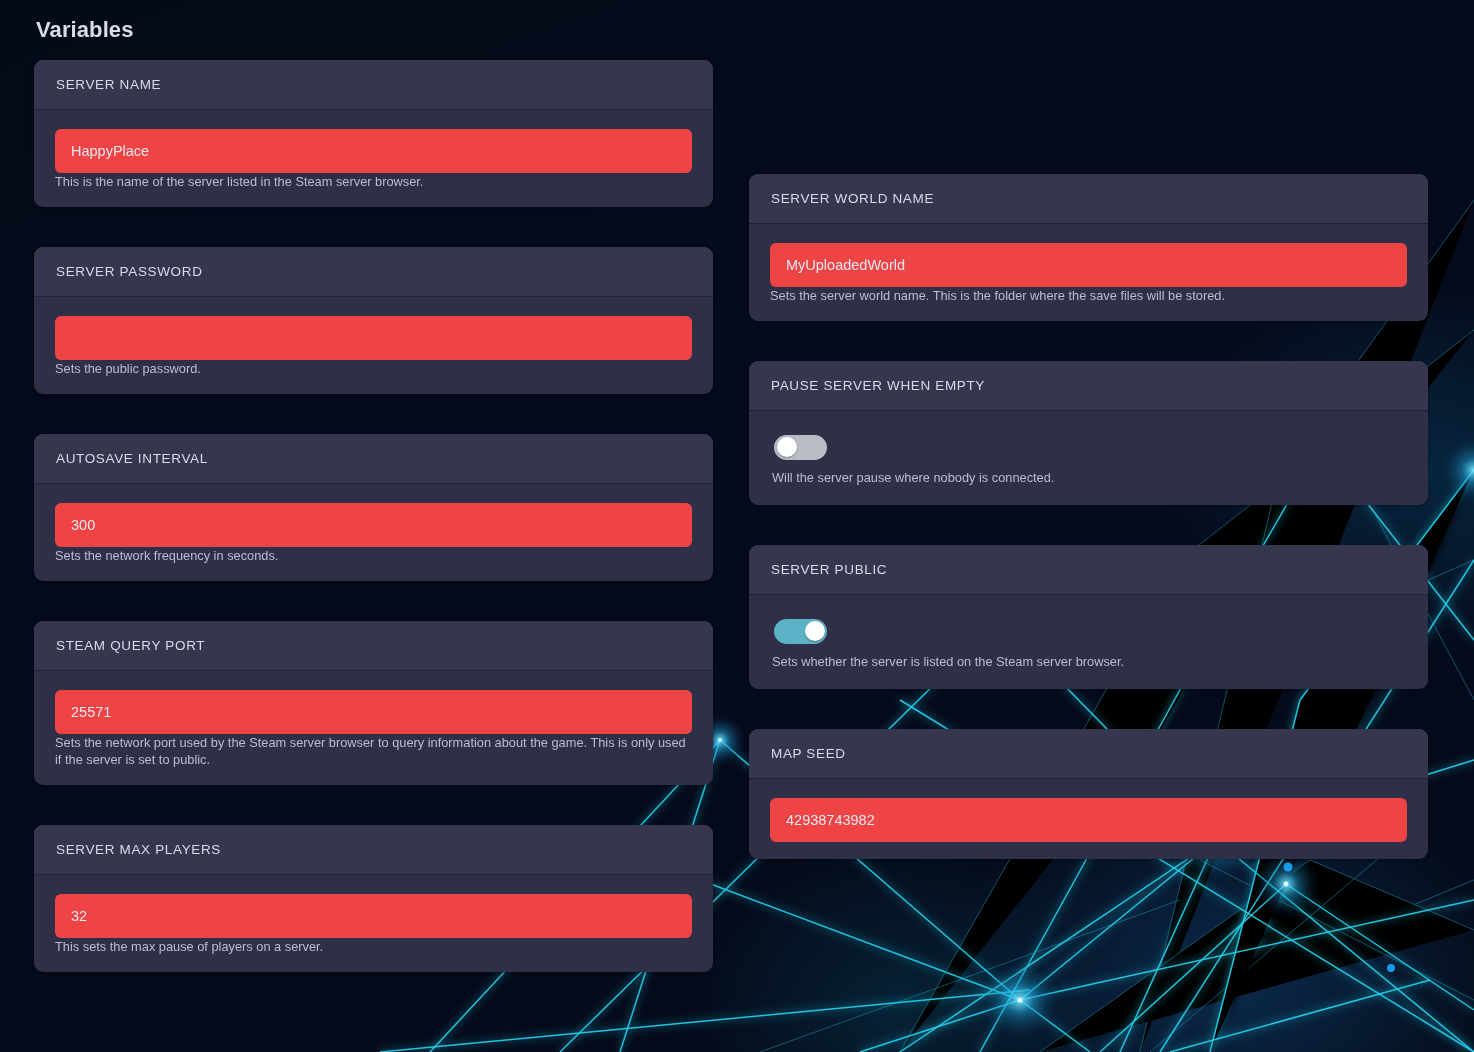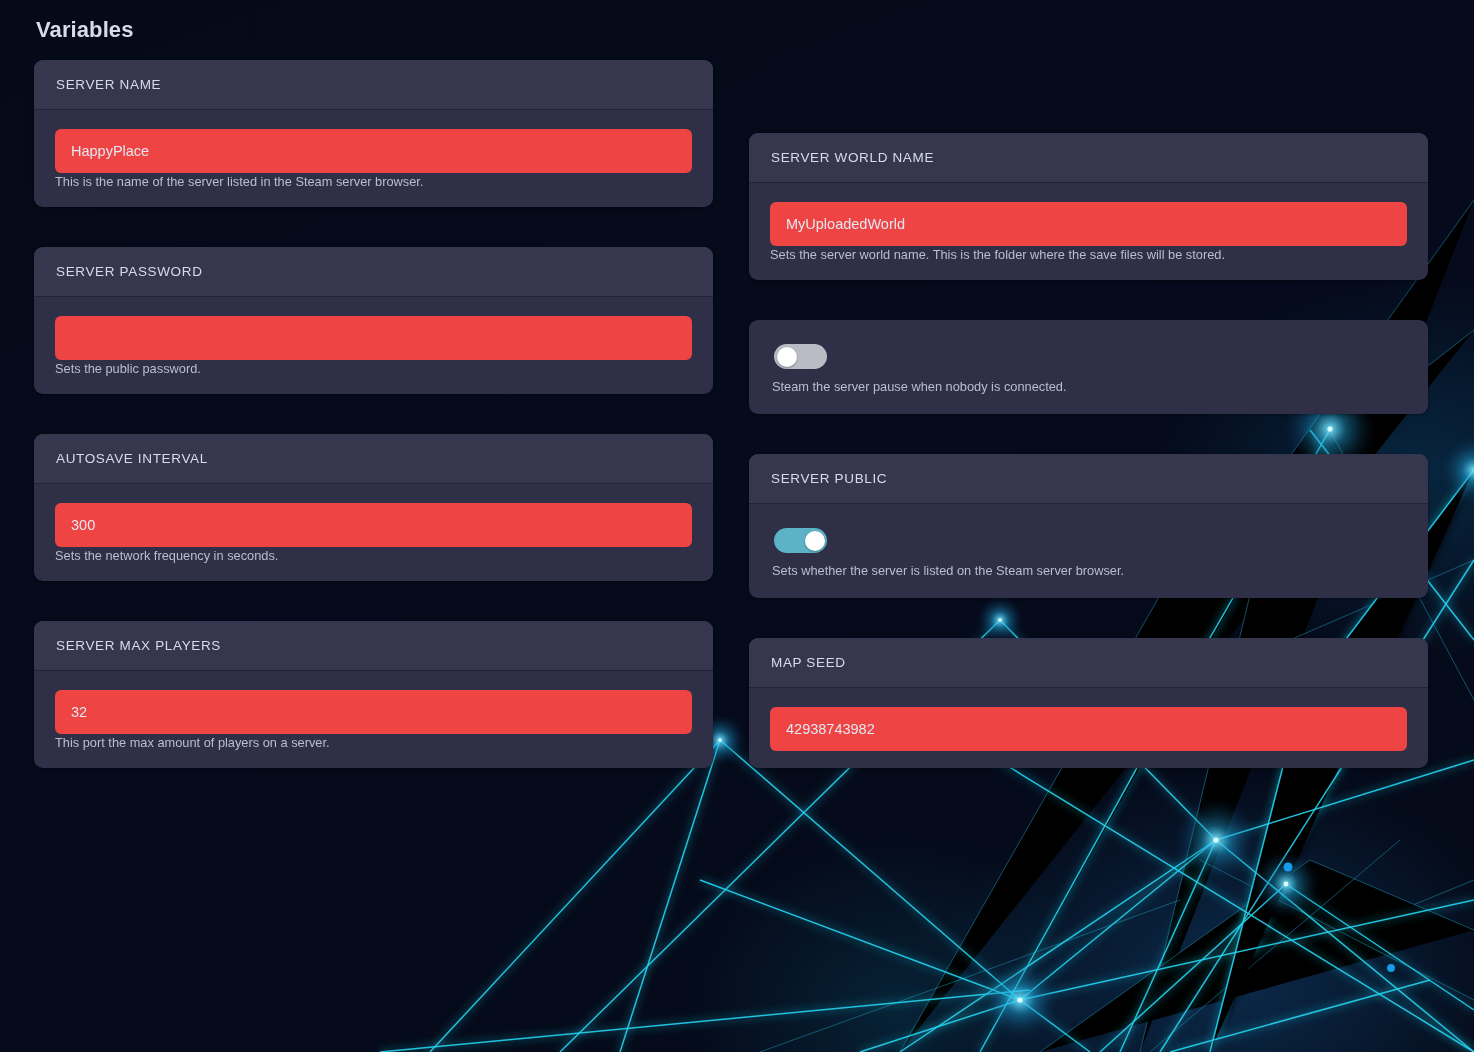--- a/index.html
+++ b/index.html
@@ -40,21 +40,21 @@
     font-weight: bold;
     color: #d8dcea;
     letter-spacing: .1px;
     margin: 0 0 14px 2px;
     line-height: 32px;
   }
 
   #grid {
     display: flex;
     gap: 36px;
-    align-items: flex-end;
+    align-items: center;
   }
   .col { width: 679px; display: flex; flex-direction: column; gap: 40px; }
 
   
   .card {
     background: #2f3047;
     border-radius: 9px;
     overflow: hidden;
     box-shadow: 0 1px 3px rgba(0,0,0,.35);
   }
@@ -230,44 +230,56 @@
           <div class="card-head">
             <div class="title">AUTOSAVE INTERVAL</div>
           </div>
           <div class="card-body">
             <input class="field" type="text" placeholder="" value="300" style="">
             <div class="help">Sets the network frequency in seconds.</div>
           </div>
         </div>
         <div class="card">
           <div class="card-head">
+            <div class="title">STEAM QUERY PORT</div>
+          </div>
+          <div class="card-body">
+            <input class="field" type="text" placeholder="" value="25571" style="">
+            <div class="help">Sets the network port used by the Steam server browser to query information about the game. This is only used if the server is set to public.</div>
+          </div>
+        </div>
+        <div class="card">
+          <div class="card-head">
             <div class="title">SERVER MAX PLAYERS</div>
           </div>
           <div class="card-body">
             <input class="field" type="text" placeholder="" value="32" style="">
-            <div class="help">This port the max amount of players on a server.</div>
+            <div class="help">This sets the max pause of players on a server.</div>
           </div>
         </div>
       </div>
       <div class="col">
         <div class="card">
           <div class="card-head">
             <div class="title">SERVER WORLD NAME</div>
           </div>
           <div class="card-body">
             <input class="field" type="text" placeholder="" value="MyUploadedWorld" style="">
             <div class="help">Sets the server world name. This is the folder where the save files will be stored.</div>
           </div>
         </div>
         <div class="card">
+          <div class="card-head">
+            <div class="title">PAUSE SERVER WHEN EMPTY</div>
+          </div>
           <div class="card-body toggle-card-body">
             <div class="toggle" role="switch" aria-checked="false">
               <span class="knob"></span>
             </div>
-            <div class="help">Steam the server pause when nobody is connected.</div>
+            <div class="help">Will the server pause where nobody is connected.</div>
           </div>
         </div>
         <div class="card">
           <div class="card-head">
             <div class="title">SERVER PUBLIC</div>
           </div>
           <div class="card-body toggle-card-body">
             <div class="toggle on" role="switch" aria-checked="true">
               <span class="knob"></span>
             </div>

